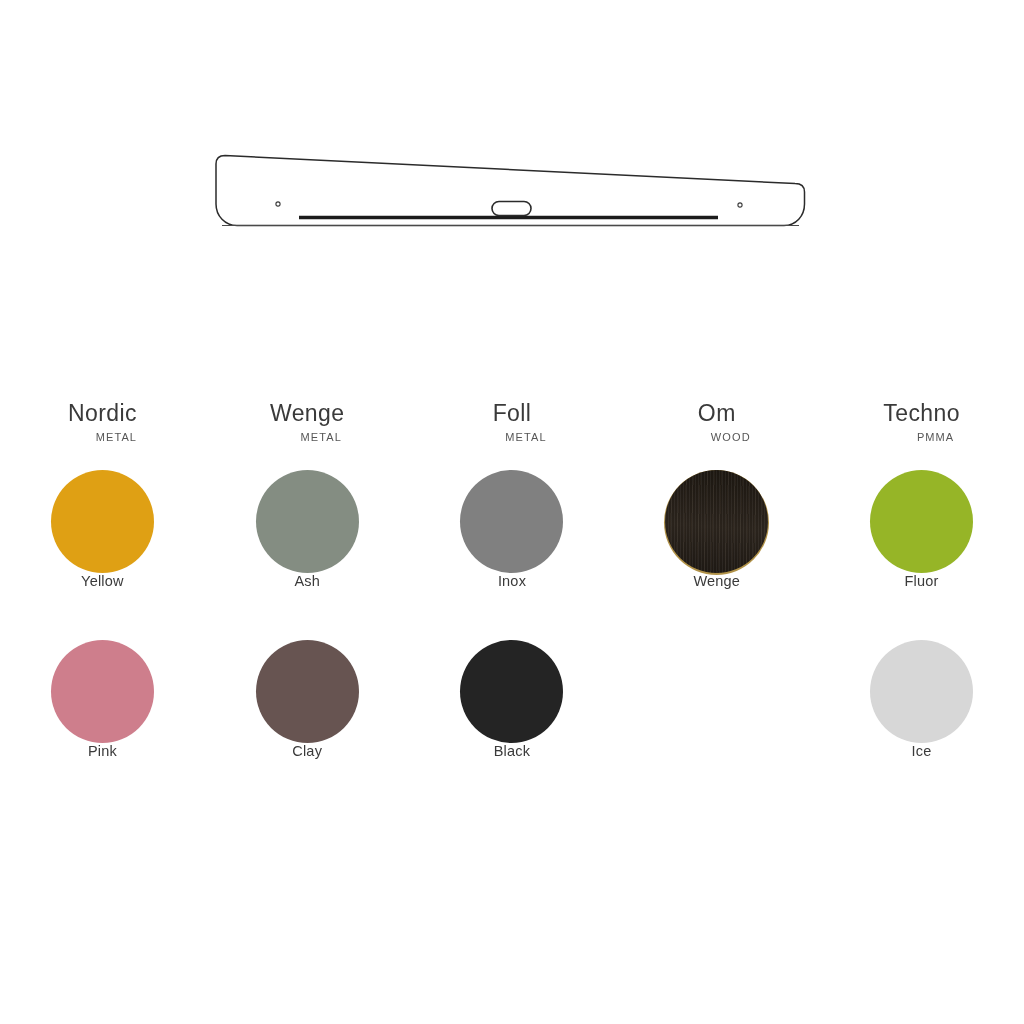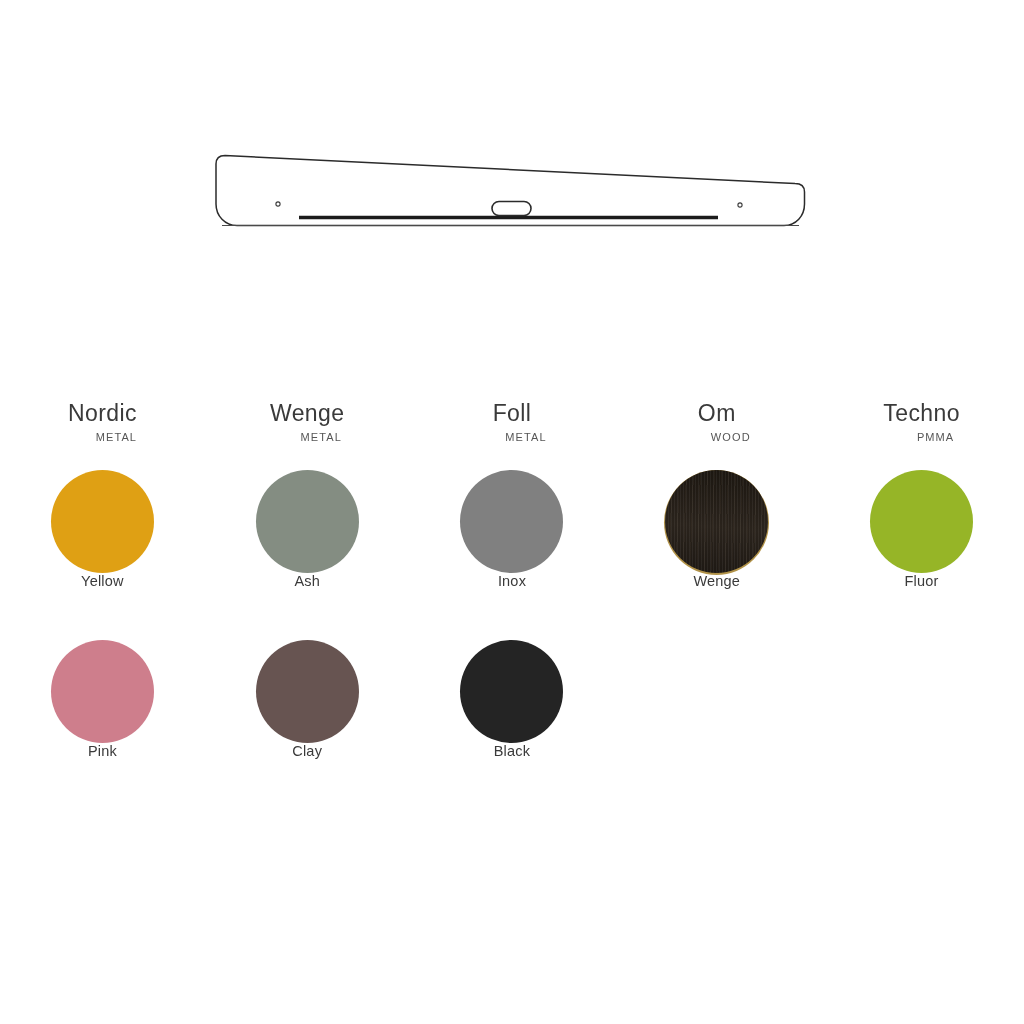--- a/index.html
+++ b/index.html
@@ -225,16 +225,20 @@
         <div class="col-title">Techno</div>
         <div class="col-sub">PMMA</div>
       </div>
 
       <div class="swatch-cell">
         <div class="swatch-dot" style="background-color: rgb(150, 181, 39);"></div>
         <div class="swatch-label">Fluor</div>
       </div>
 
 
+      <div class="swatch-cell">
+        <div class="swatch-dot" style="background-color: rgb(215, 215, 215);"></div>
+        <div class="swatch-label">Ice</div>
+      </div>
     </div>
 
   </div>
 </section>
 
 </body></html>

